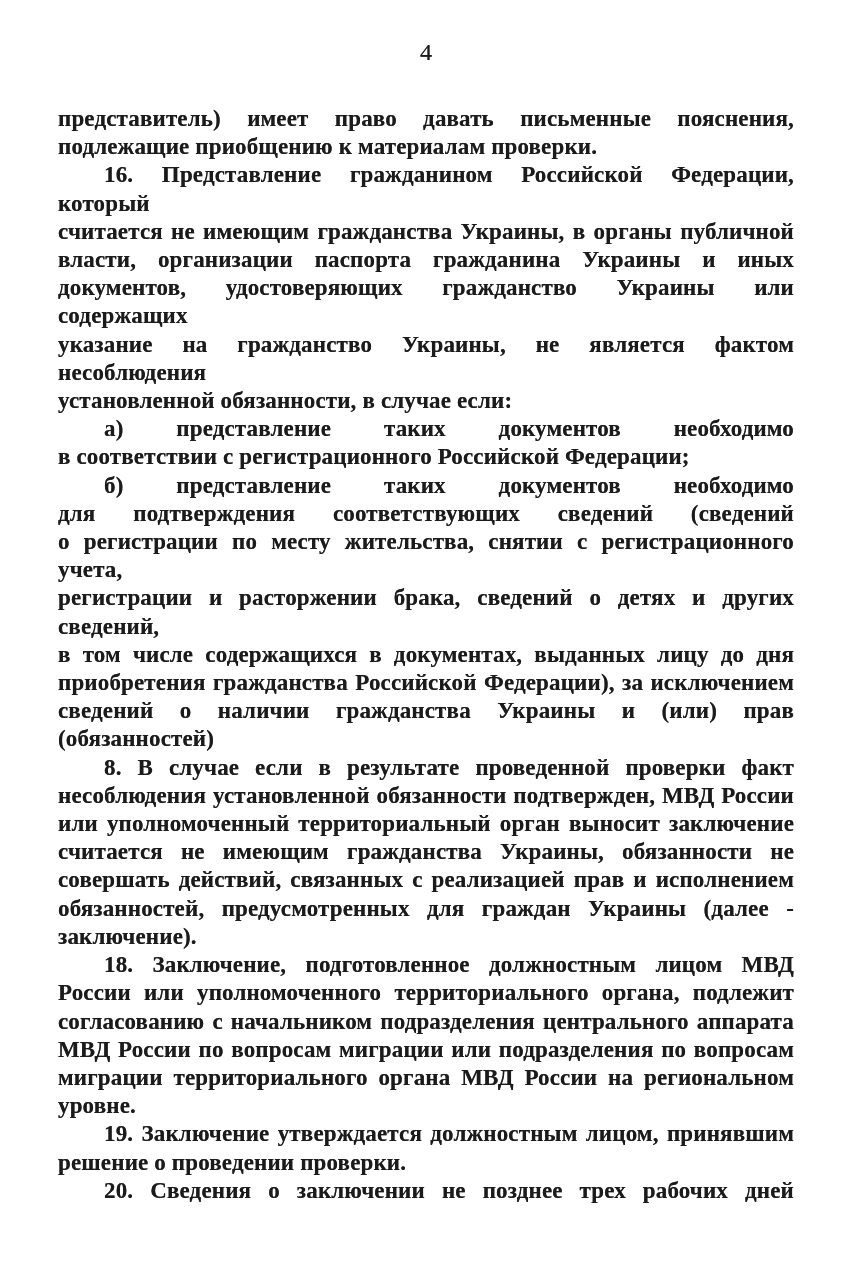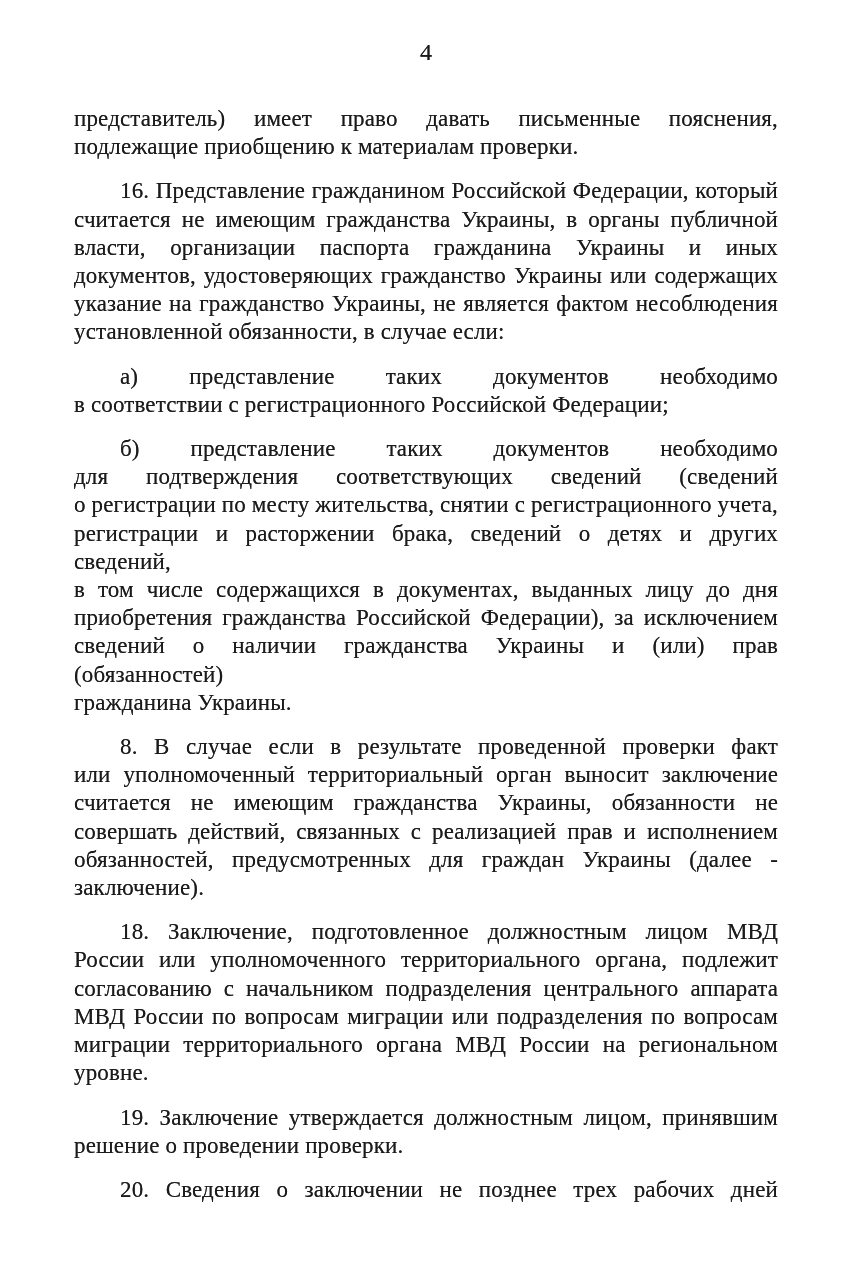--- a/index.html
+++ b/index.html
@@ -28,21 +28,21 @@
     text-shadow: 0 0 0.5px rgba(0,0,0,0.65);
   }
 
   .doc-body {
     font-size: 23px;
     line-height: 28.2px;
     letter-spacing: 0.15px;
     text-shadow: 0 0 0.5px rgba(0,0,0,0.65);
   }
 
-  .para { margin: 16px; }
+  .para { margin: 0; font-weight: bold; }
 
   
   .line {
     text-align: justify;
     text-align-last: justify;
     white-space: normal;
   }
 
   .line.last {
     text-align-last: left;
@@ -75,24 +75,24 @@
         <div class="line last">в соответствии с регистрационного Российской Федерации;</div>
       </div>
       <div class="para">
         <div class="line indent">б) представление таких документов необходимо</div>
         <div class="line">для подтверждения соответствующих сведений (сведений</div>
         <div class="line">о регистрации по месту жительства, снятии с регистрационного учета,</div>
         <div class="line">регистрации и расторжении брака, сведений о детях и других сведений,</div>
         <div class="line">в том числе содержащихся в документах, выданных лицу до дня</div>
         <div class="line">приобретения гражданства Российской Федерации), за исключением</div>
         <div class="line">сведений о наличии гражданства Украины и (или) прав (обязанностей)</div>
-        <div class="line last">гражданина Украины.</div>
       </div>
       <div class="para">
         <div class="line indent">8. В случае если в результате проведенной проверки факт</div>
+        <div class="line">несоблюдения установленной обязанности подтвержден, МВД России</div>
         <div class="line">или уполномоченный территориальный орган выносит заключение</div>
         <div class="line">считается не имеющим гражданства Украины, обязанности не</div>
         <div class="line">совершать действий, связанных с реализацией прав и исполнением</div>
         <div class="line">обязанностей, предусмотренных для граждан Украины (далее -</div>
         <div class="line last">заключение).</div>
       </div>
       <div class="para">
         <div class="line indent">18. Заключение, подготовленное должностным лицом МВД</div>
         <div class="line">России или уполномоченного территориального органа, подлежит</div>
         <div class="line">согласованию с начальником подразделения центрального аппарата</div>

